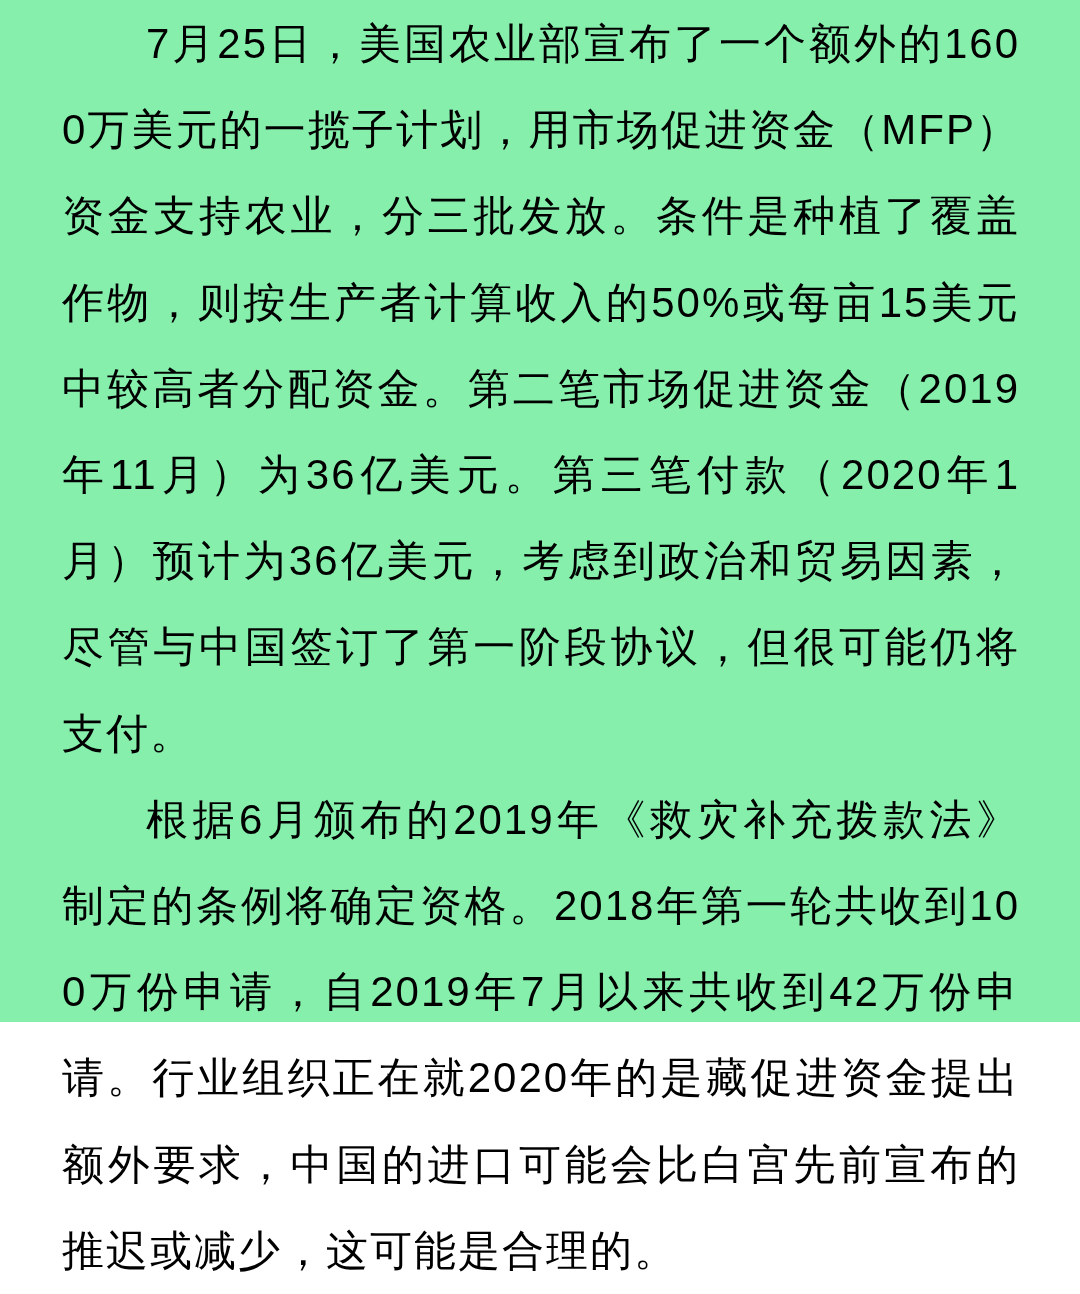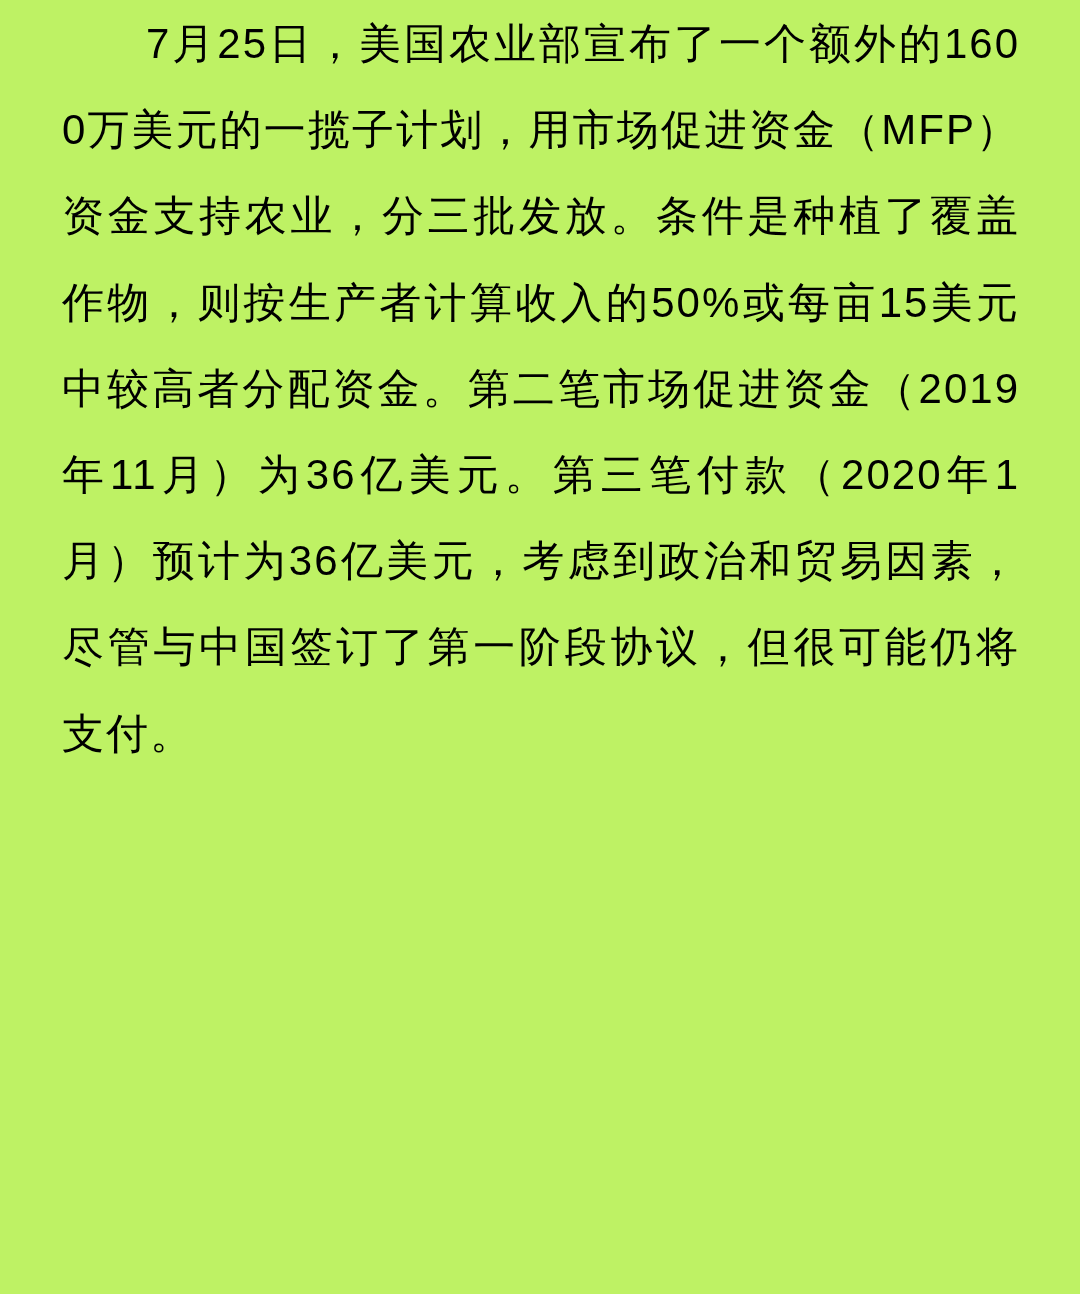--- a/index.html
+++ b/index.html
@@ -8,36 +8,37 @@
   }
   body {
     width: 1080px;
     height: 1294px;
     background: #ffffff;
     overflow: hidden;
   }
   .reading-page {
     box-sizing: border-box;
     width: 1080px;
-    height: 1294px;
+    height: 1022px;
     padding: 1px 60px 0 62px;
-    background: #bef264;
+    background: #86efac;
   }
   .body-text {
     margin: 0;
     padding: 0;
     font-family: "Liberation Sans", "DejaVu Sans", sans-serif;
     font-size: 42px;
     line-height: 86.2px;
     color: #000000;
     text-indent: 2em;
     text-align: justify;
     text-justify: inter-character;
     letter-spacing: 2px;
     word-break: break-all;
   }
 </style>
 </head>
 <body>
 
 <div class="reading-page">
   <p class="body-text">7月25日，美国农业部宣布了一个额外的1600万美元的一揽子计划，用市场促进资金（MFP）资金支持农业，分三批发放。条件是种植了覆盖作物，则按生产者计算收入的50%或每亩15美元中较高者分配资金。第二笔市场促进资金（2019年11月）为36亿美元。第三笔付款（2020年1月）预计为36亿美元，考虑到政治和贸易因素，尽管与中国签订了第一阶段协议，但很可能仍将支付。</p>
+  <p class="body-text">根据6月颁布的2019年《救灾补充拨款法》制定的条例将确定资格。2018年第一轮共收到100万份申请，自2019年7月以来共收到42万份申请。行业组织正在就2020年的是藏促进资金提出额外要求，中国的进口可能会比白宫先前宣布的推迟或减少，这可能是合理的。</p>
 </div>
 
 </body></html>

